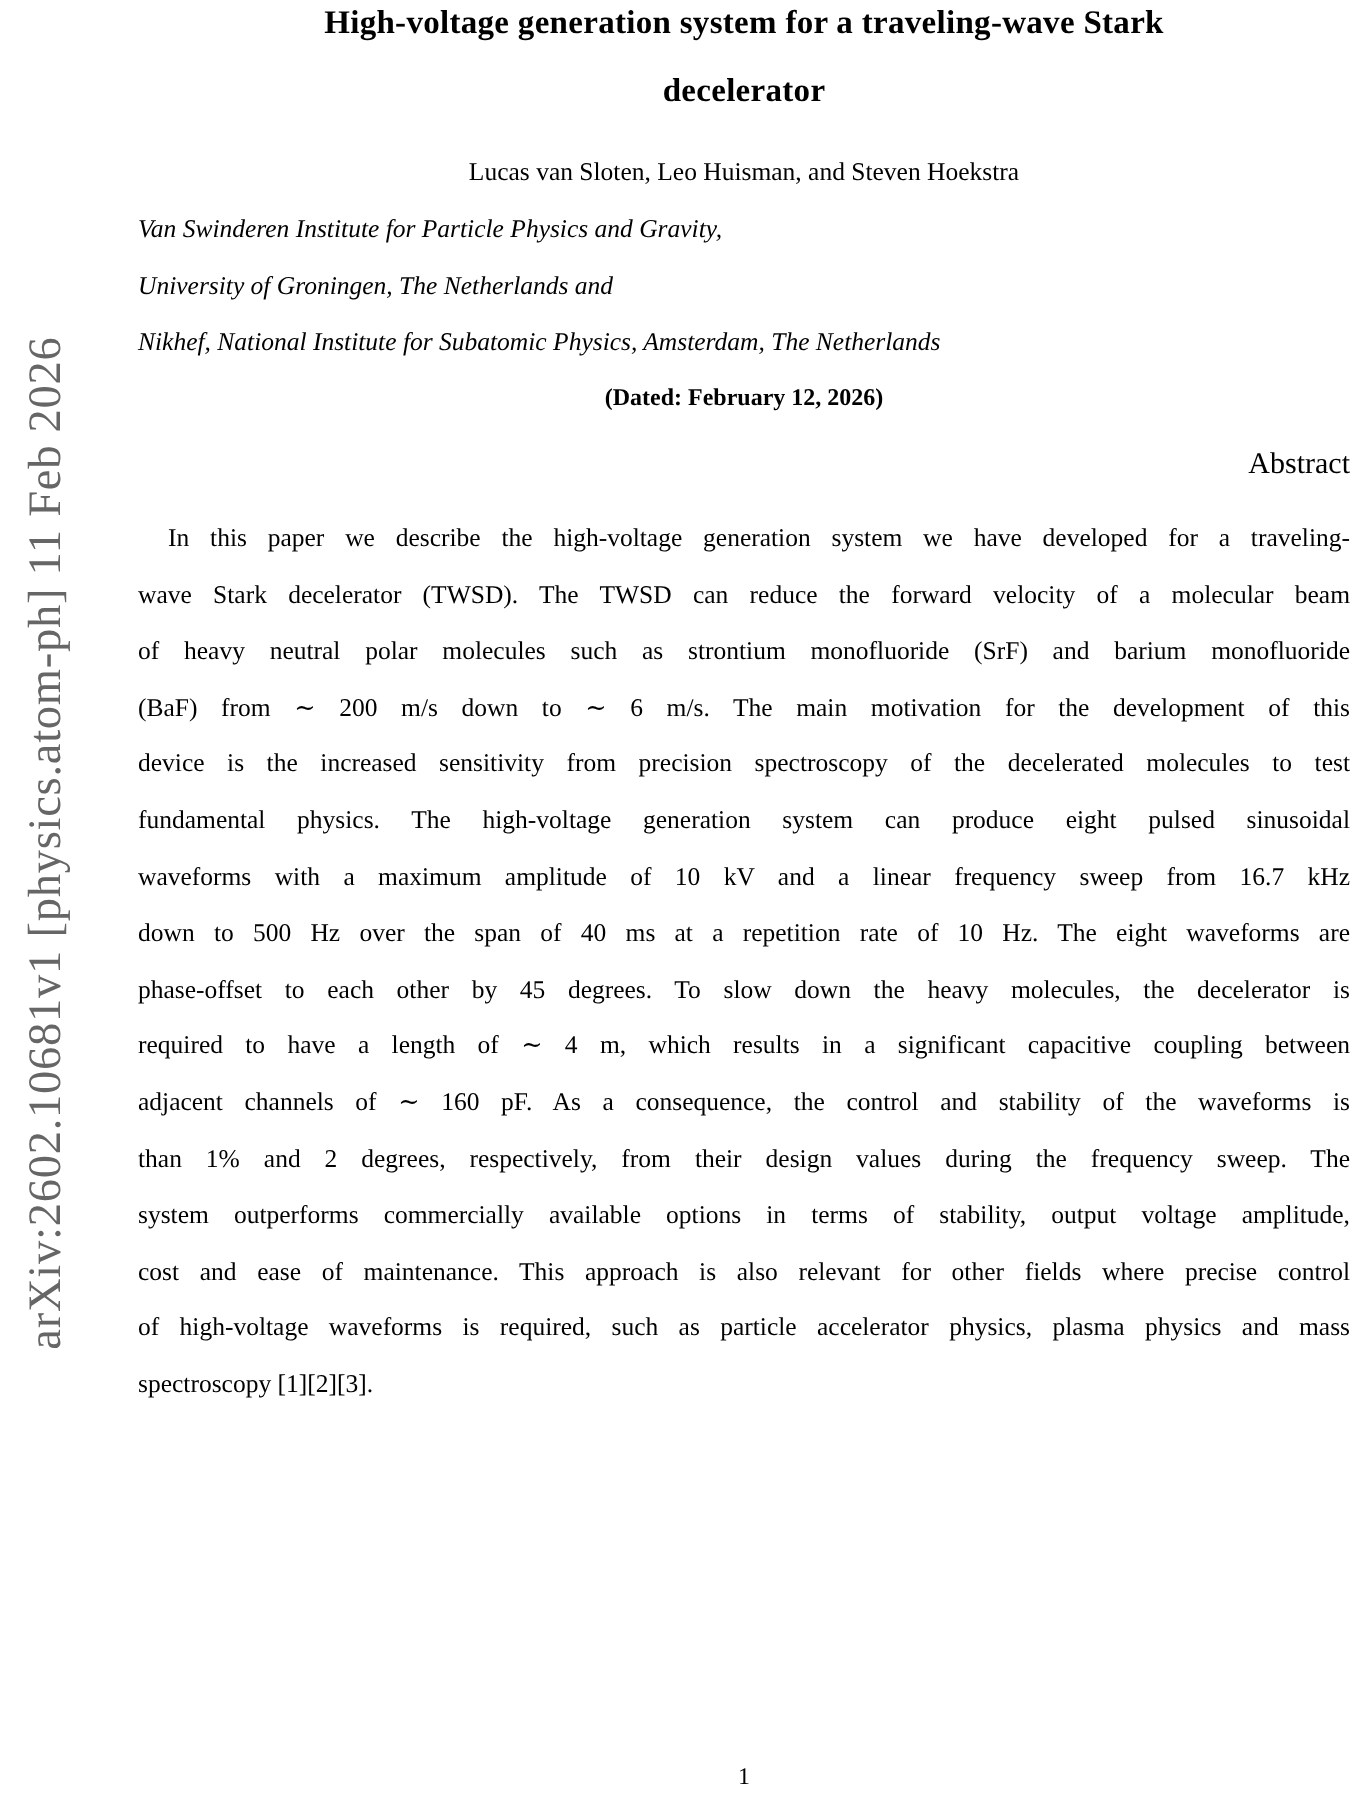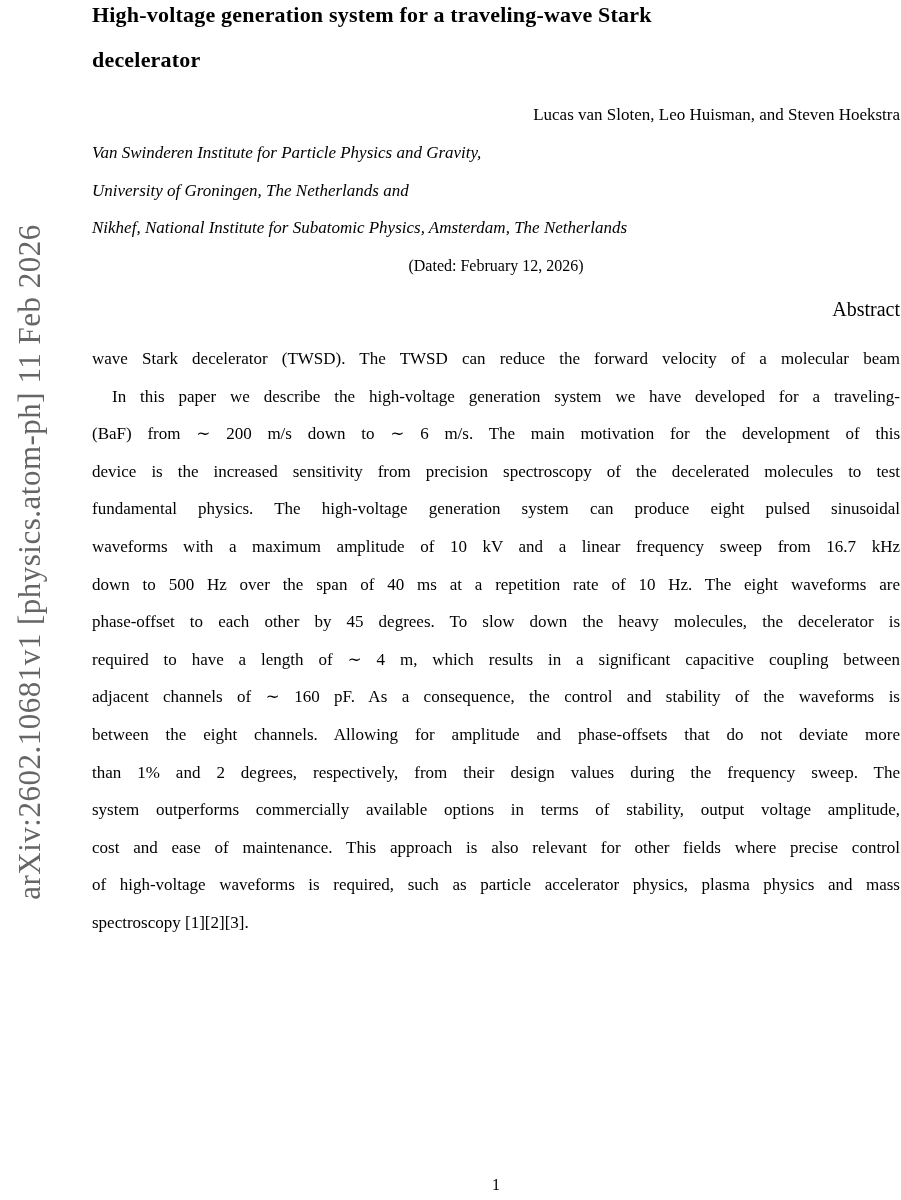--- a/index.html
+++ b/index.html
@@ -24,42 +24,42 @@
     font-size: 31px;
     color: #666666;
     letter-spacing: 0.5px;
   }
   .column {
     position: absolute;
     left: 92px; width: 808px; top: 0; height: 1200px;
   }
   .title-line {
     position: absolute; left: 0; width: 100%;
-    text-align: left;
+    text-align: center;
     font-size: 22px; font-weight: bold;
     line-height: 30px;
     letter-spacing: 0.2px;
   }
   .title-line.l1 { top: 0px; }
   .title-line.l2 { top: 45px; font-family: Liberation Serif, serif; }
   .authors {
     position: absolute; top: 103px; left: 0; width: 100%;
-    text-align: right; font-size: 17px; line-height: 24px;
+    text-align: center; font-size: 17px; line-height: 24px;
   }
   .affil {
     position: absolute; left: 0; width: 100%;
     text-align: left; font-style: italic;
     font-size: 17px; line-height: 24px;
   }
   .affil.a1 { top: 141px; }
   .affil.a2 { top: 179px; }
   .affil.a3 { top: 216px; }
   .dated {
     position: absolute; top: 255px; left: 0; width: 100%;
-    text-align: center; font-size: 16px; line-height: 22px;
+    text-align: center; font-size: 16px; line-height: 22px; font-weight: bold;
   }
   .abstract-heading {
     position: absolute; top: 296px; left: 0; width: 100%;
     text-align: right; font-size: 20px; line-height: 26px;
   }
   .abstract-body {
     position: absolute; top: 340px; left: 0; width: 100%;
     font-size: 17px;
   }
   .abs-line {
@@ -93,31 +93,31 @@
 
     <div class="affil a1">Van Swinderen Institute for Particle Physics and Gravity,</div>
     <div class="affil a2">University of Groningen, The Netherlands and</div>
     <div class="affil a3">Nikhef, National Institute for Subatomic Physics, Amsterdam, The Netherlands</div>
 
     <div class="dated">(Dated: February 12, 2026)</div>
 
     <div class="abstract-heading">Abstract</div>
 
     <div class="abstract-body">
+      <div class="abs-line first">In this paper we describe the high-voltage generation system we have developed for a traveling-</div>
       <div class="abs-line">wave Stark decelerator (TWSD). The TWSD can reduce the forward velocity of a molecular beam</div>
-      <div class="abs-line first">In this paper we describe the high-voltage generation system we have developed for a traveling-</div>
+      <div class="abs-line">of heavy neutral polar molecules such as strontium monofluoride (SrF) and barium monofluoride</div>
       <div class="abs-line">(BaF) from ∼ 200 m/s down to ∼ 6 m/s.  The main motivation for the development of this</div>
       <div class="abs-line">device is the increased sensitivity from precision spectroscopy of the decelerated molecules to test</div>
       <div class="abs-line">fundamental physics.  The high-voltage generation system can produce eight pulsed sinusoidal</div>
       <div class="abs-line">waveforms with a maximum amplitude of 10 kV and a linear frequency sweep from 16.7 kHz</div>
       <div class="abs-line">down to 500 Hz over the span of 40 ms at a repetition rate of 10 Hz.  The eight waveforms are</div>
       <div class="abs-line">phase-offset to each other by 45 degrees.  To slow down the heavy molecules, the decelerator is</div>
       <div class="abs-line">required to have a length of ∼ 4 m, which results in a significant capacitive coupling between</div>
       <div class="abs-line">adjacent channels of ∼ 160 pF. As a consequence, the control and stability of the waveforms is</div>
-      <div class="abs-line">between the eight channels.  Allowing for amplitude and phase-offsets that do not deviate more</div>
       <div class="abs-line">than 1% and 2 degrees, respectively, from their design values during the frequency sweep.  The</div>
       <div class="abs-line">system outperforms commercially available options in terms of stability, output voltage amplitude,</div>
       <div class="abs-line">cost and ease of maintenance.  This approach is also relevant for other fields where precise control</div>
       <div class="abs-line">of high-voltage waveforms is required, such as particle accelerator physics, plasma physics and mass</div>
       <div class="abs-line last">spectroscopy [1][2][3].</div>
     </div>
 
     <div class="page-number">1</div>
 
   </div>

